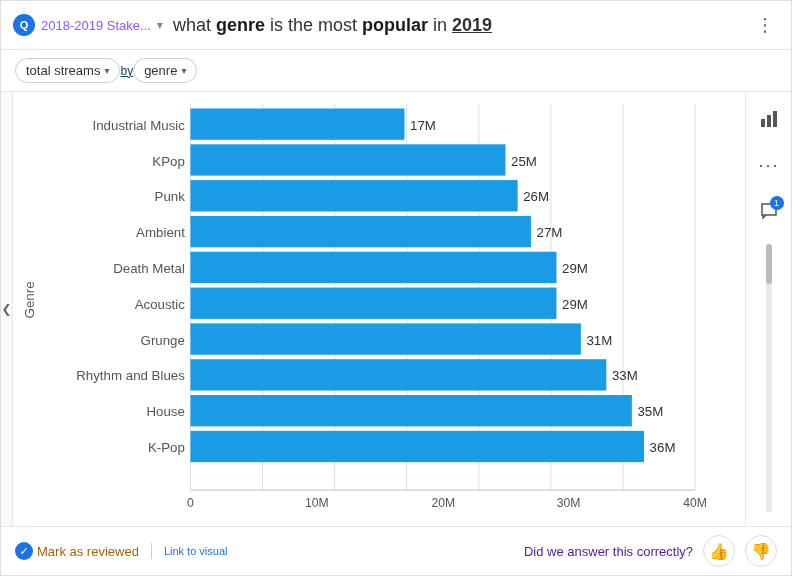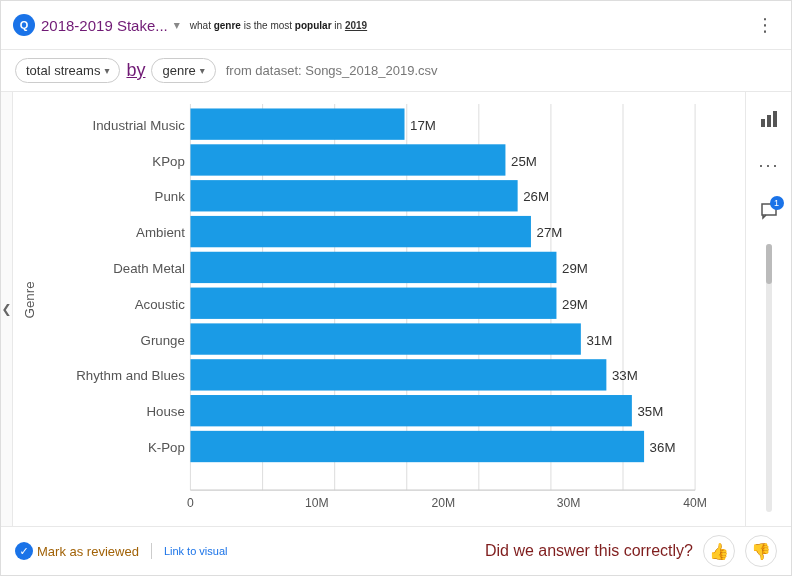--- a/index.html
+++ b/index.html
@@ -39,30 +39,30 @@
     }
     .search-icon-header {
       width: 22px; height: 22px;
       background: #1a73e8;
       border-radius: 50%;
       display: flex; align-items: center; justify-content: center;
       color: white; font-size: 11px; font-weight: bold;
       flex-shrink: 0;
     }
     .breadcrumb-text {
-      font-size: 15px;
-      color: #701a75;
+      font-size: 13px;
+      color: #8b5cf6;
     }
     .breadcrumb-chevron {
       color: #888;
       font-size: 12px;
       cursor: pointer;
     }
     .query-text {
-      font-size: 10px;
+      font-size: 18px;
       color: #333;
       margin-left: 4px;
     }
     .query-text .keyword {
       font-weight: bold;
       color: #1a1a1a;
     }
     .query-text .underline-word {
       text-decoration: underline;
       font-weight: bold;
@@ -75,40 +75,39 @@
       display: flex; align-items: center; justify-content: center;
       cursor: pointer; color: #555; font-size: 18px;
       border-radius: 4px;
     }
 
     
     .controls-bar {
       display: flex;
       align-items: center;
       padding: 8px 14px;
-      gap: 6px;
       border-bottom: 1px solid #e8e8e8;
       background: #fff;
       min-height: 42px;
     }
     .pill-btn {
       display: flex; align-items: center; gap: 4px;
       padding: 4px 10px;
       border: 1px solid #ccc;
       border-radius: 16px;
       background: #fff;
       font-size: 13px;
       color: #333;
       cursor: pointer;
       white-space: nowrap;
     }
     .pill-btn .chevron { font-size: 10px; color: #666; }
     .by-label {
-      font-size: 18px;
-      color: #701a75;
+      font-size: 12px;
+      color: #0c4a6e;
       text-decoration: underline;
     }
     .dataset-label {
       font-size: 13px;
       color: #777;
       margin-left: 4px;
     }
 
     
     .main-content {
@@ -226,21 +225,21 @@
     .link-visual-btn {
       font-size: 11px;
       color: #1a73e8;
       cursor: pointer;
     }
     .footer-right {
       margin-left: auto;
       display: flex; align-items: center; gap: 10px;
     }
     .answer-question {
-      font-size: 16px; color: #7f1d1d;
+      font-size: 13px; color: #4c1d95;
     }
     .thumb-btn {
       width: 32px; height: 32px;
       border: 1px solid #ddd;
       border-radius: 50%;
       display: flex; align-items: center; justify-content: center;
       cursor: pointer;
       font-size: 16px;
       background: #fff;
     }
@@ -274,21 +273,20 @@
   <div class="controls-bar">
     <div class="pill-btn">
       <span>total streams</span>
       <span class="chevron">▾</span>
     </div>
     <span class="by-label">by</span>
     <div class="pill-btn">
       <span>genre</span>
       <span class="chevron">▾</span>
     </div>
-    <span class="dataset-label">from dataset: Songs_2018_2019.csv</span>
   </div>
 
   <div class="main-content">
 
     <div class="sidebar">
       <span class="sidebar-chevron">❮</span>
     </div>
 
     <div class="chart-area">
       <div class="chart-container">

